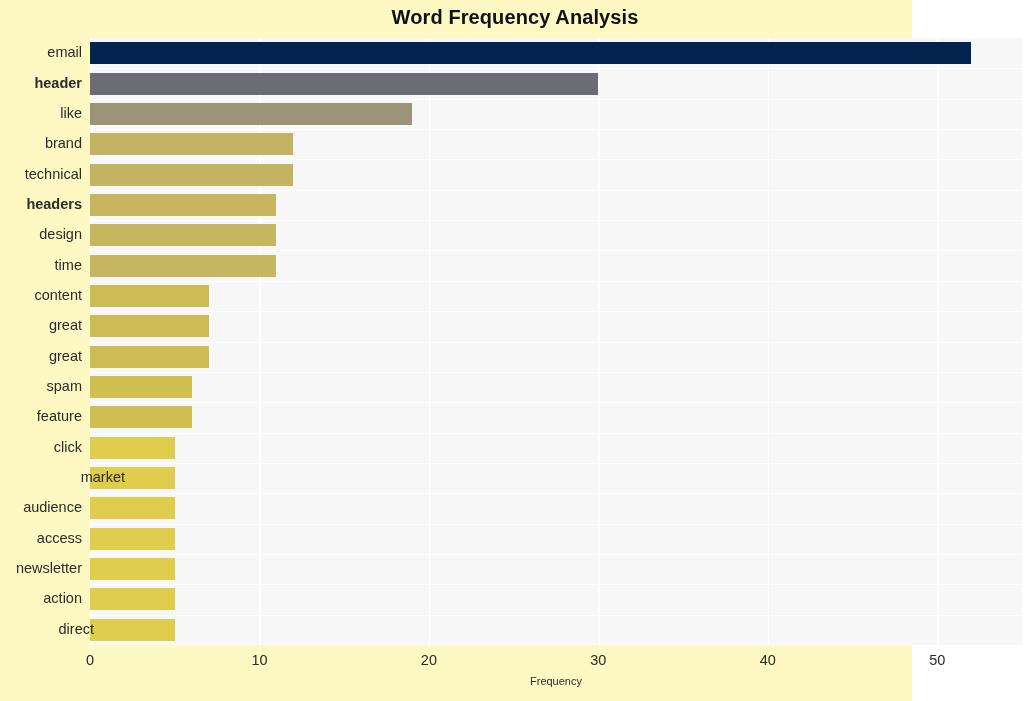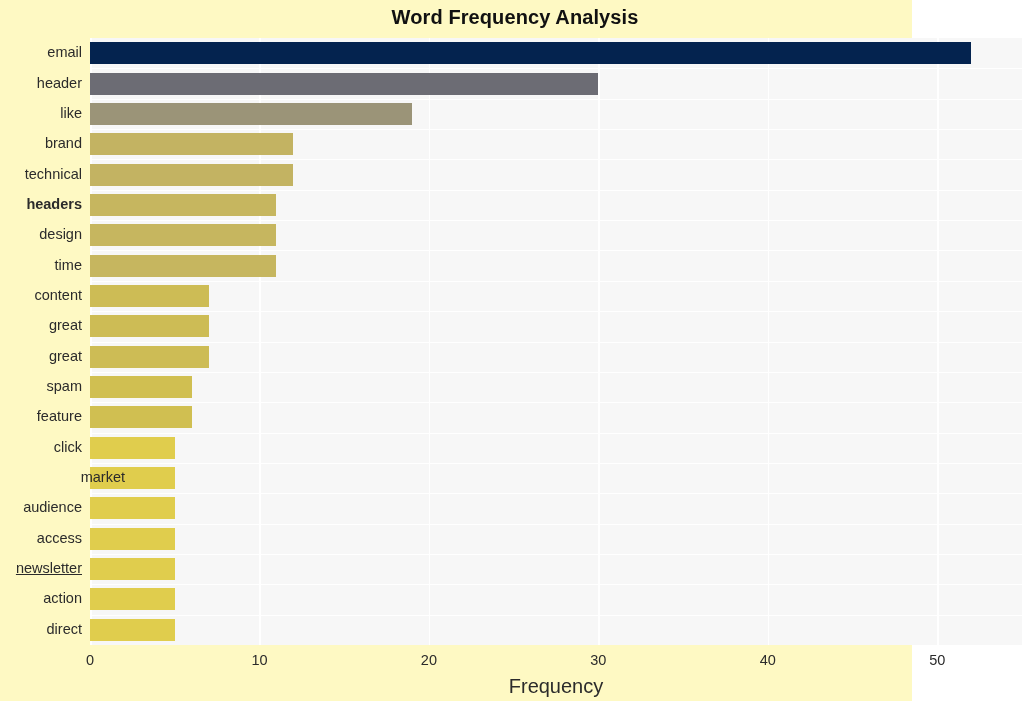--- a/index.html
+++ b/index.html
@@ -104,21 +104,21 @@
     transform: translateX(-50%);
     white-space: nowrap;
   }
 
   #x-axis-label {
     position: absolute;
     left: 90px;
     top: 675px;
     width: 932px;
     text-align: center;
-    font-size: 20px;
+    font-size: 11px;
     color: #2b2b2b;
   }
 </style>
 </head>
 <body>
 
 <div id="figure">
 
   <div id="chart-title">Word Frequency Analysis</div>
 
@@ -166,39 +166,39 @@
       <div class="bar" title="market: 5" style="top: 429.075px; width: 84.7273px; height: 22px; background: rgb(224, 205, 77);"></div>
       <div class="bar" title="audience: 5" style="top: 459.425px; width: 84.7273px; height: 22px; background: rgb(224, 205, 77);"></div>
       <div class="bar" title="access: 5" style="top: 489.775px; width: 84.7273px; height: 22px; background: rgb(224, 205, 77);"></div>
       <div class="bar" title="newsletter: 5" style="top: 520.125px; width: 84.7273px; height: 22px; background: rgb(224, 205, 77);"></div>
       <div class="bar" title="action: 5" style="top: 550.475px; width: 84.7273px; height: 22px; background: rgb(224, 205, 77);"></div>
       <div class="bar" title="direct: 5" style="top: 580.825px; width: 84.7273px; height: 22px; background: rgb(224, 205, 77);"></div>
     </div>
 
   <div id="y-labels">
       <div class="ytick" style="top: 44.175px;">email</div>
-      <div class="ytick" style="top: 74.525px;">header</div>
+      <div class="ytick" style="top: 74.525px; font-weight: bold;">header</div>
       <div class="ytick" style="top: 104.875px;">like</div>
       <div class="ytick" style="top: 135.225px;">brand</div>
       <div class="ytick" style="top: 165.575px;">technical</div>
       <div class="ytick" style="top: 195.925px; font-weight: bold;">headers</div>
       <div class="ytick" style="top: 226.275px;">design</div>
       <div class="ytick" style="top: 256.625px;">time</div>
       <div class="ytick" style="top: 286.975px;">content</div>
       <div class="ytick" style="top: 317.325px;">great</div>
       <div class="ytick" style="top: 347.675px;">great</div>
       <div class="ytick" style="top: 378.025px;">spam</div>
       <div class="ytick" style="top: 408.375px;">feature</div>
       <div class="ytick" style="top: 438.725px;">click</div>
       <div class="ytick" style="top: 469.075px; padding-left: 43px;">market</div>
       <div class="ytick" style="top: 499.425px;">audience</div>
       <div class="ytick" style="top: 529.775px;">access</div>
-      <div class="ytick" style="top: 560.125px; text-decoration: underline;">newsletter</div>
+      <div class="ytick" style="top: 560.125px;">newsletter</div>
       <div class="ytick" style="top: 590.475px;">action</div>
-      <div class="ytick" style="top: 620.825px;">direct</div>
+      <div class="ytick" style="top: 620.825px; padding-left: 12px;">direct</div>
     </div>
   <div id="x-labels">
       <div class="xtick" style="left: 90px;">0</div>
       <div class="xtick" style="left: 259.455px;">10</div>
       <div class="xtick" style="left: 428.909px;">20</div>
       <div class="xtick" style="left: 598.364px;">30</div>
       <div class="xtick" style="left: 767.818px;">40</div>
       <div class="xtick" style="left: 937.273px; text-align: center;">50</div>
     </div>
 

